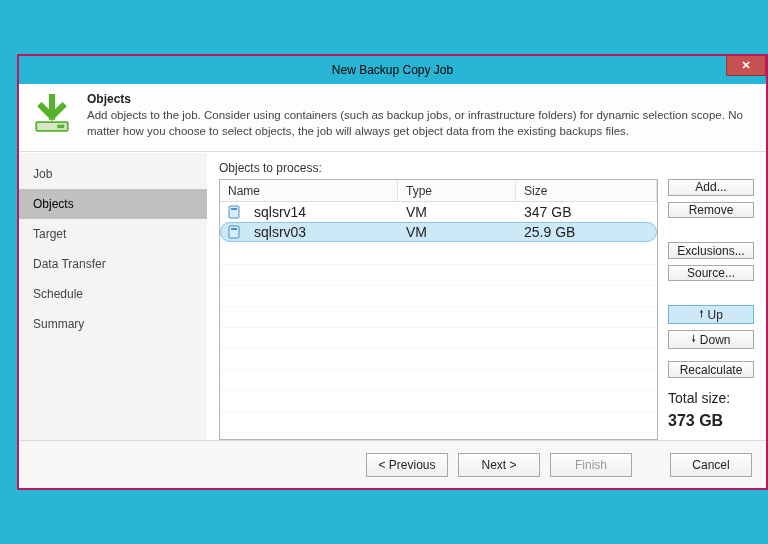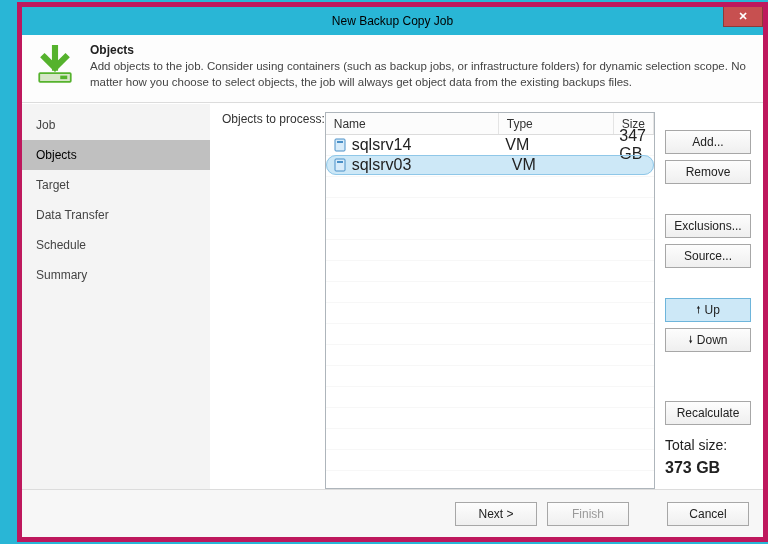--- a/index.html
+++ b/index.html
@@ -1,22 +1,22 @@
 <!DOCTYPE html>
 <html><head>
 <meta charset="utf-8">
 <style>
   * { box-sizing: border-box; }
   html, body { margin: 0; padding: 0; font-family: "Segoe UI", Tahoma, sans-serif; font-size: 12px; color: #222; }
   body { background: #29b6d6; display: flex; align-items: center; justify-content: center; width: 768px; height: 544px; }
 
   .window {
-    width: 764px; height: 540px;
+    width: 764px; height: 436px;
     background: #fff;
-    border: 5px solid #be185d;
+    border: 2px solid #be185d;
     display: flex; flex-direction: column;
     position: relative;
     margin-left: 17px;
   }
 
   
   .titlebar {
     height: 28px; background: #29b6d6;
     display: flex; align-items: center; justify-content: center;
     position: relative;
@@ -49,21 +49,21 @@
   
   .body { flex: 1; display: flex; border-top: 1px solid #fff; overflow: hidden; }
 
   
   .nav { width: 188px; background: #f4f4f4; padding-top: 6px; }
   .nav-item { padding: 8px 14px; color: #444; cursor: default; font-size: 12px; }
   .nav-item.selected { background: #c0c0c0; color: #000; }
 
   
   .main { flex: 1; padding: 8px 12px 0 12px; display: flex; gap: 10px; position: relative; }
-  .center-col { flex: 1; display: flex; }
+  .center-col { flex: 1; display: flex; flex-direction: column; }
   .label-row { margin-bottom: 4px; font-size: 12px; color: #333; }
 
   .grid {
     flex: 1; border: 1px solid #aeb5bb;
     background: #fff; overflow: hidden;
     display: flex; flex-direction: column;
   }
   .grid-header {
     display: flex; border-bottom: 1px solid #dcdcdc;
     background: #fcfcfc;
@@ -82,21 +82,21 @@
     position: absolute; inset: 0;
     background: repeating-linear-gradient(
       to bottom,
       #ffffff 0, #ffffff 20px,
       #f7f7f7 20px, #f7f7f7 21px
     );
   }
   .rows { position: relative; }
   .row { display: flex; height: 20px; align-items: center; }
   .row.selected { background: #cde8f7; outline: 1px solid #8fc7e8; outline-offset: -1px; border-radius: 10px; }
-  .cell { padding: 0 8px; font-size: 16px; display:flex; align-items:center; gap:6px; }
+  .cell { padding: 0 8px; font-size: 14px; display:flex; align-items:center; gap:14px; }
   .vm-icon { width: 12px; height: 14px; flex: 0 0 12px; }
 
   
   .side { width: 86px; display: flex; flex-direction: column; gap: 6px; padding-top: 18px; }
   .spacer { height: 18px; }
   .btn {
     height: 24px; border: 1px solid #a7a7a7;
     background: linear-gradient(#fdfdfd,#efefef);
     font-size: 12px; color: #222;
     display:flex; align-items:center; justify-content:center; gap:4px;
@@ -185,20 +185,21 @@
               </div>
               <div class="row selected">
                 <div class="cell col-name">
                   <svg class="vm-icon" viewBox="0 0 12 14">
                       <rect x="1" y="1" width="10" height="12" rx="1" fill="#d8ecfa" stroke="#4a90c7"></rect>
                       <rect x="3" y="3" width="6" height="2" fill="#4a90c7"></rect>
                     </svg>
                   <span>sqlsrv03</span>
                 </div>
                 <div class="cell col-type">VM</div>
+                <div class="cell col-size">25.9 GB</div>
               </div>
             </div>
           </div>
         </div>
       </div>
 
       <div class="side">
         <div class="btn">Add...</div>
         <div class="btn">Remove</div>
         <div class="spacer"></div>
@@ -218,19 +219,20 @@
         <div class="total-label">Total size:</div>
         <div class="total-value">373 GB</div>
         <div style="height:6px"></div>
       </div>
 
     </div>
 
   </div>
 
   <div class="footer">
+    <div class="foot-btn">&lt; Previous</div>
     <div class="foot-btn">Next &gt;</div>
     <div class="foot-btn disabled">Finish</div>
     <div class="gap"></div>
     <div class="foot-btn">Cancel</div>
   </div>
 
 </div>
 
 </body></html>

